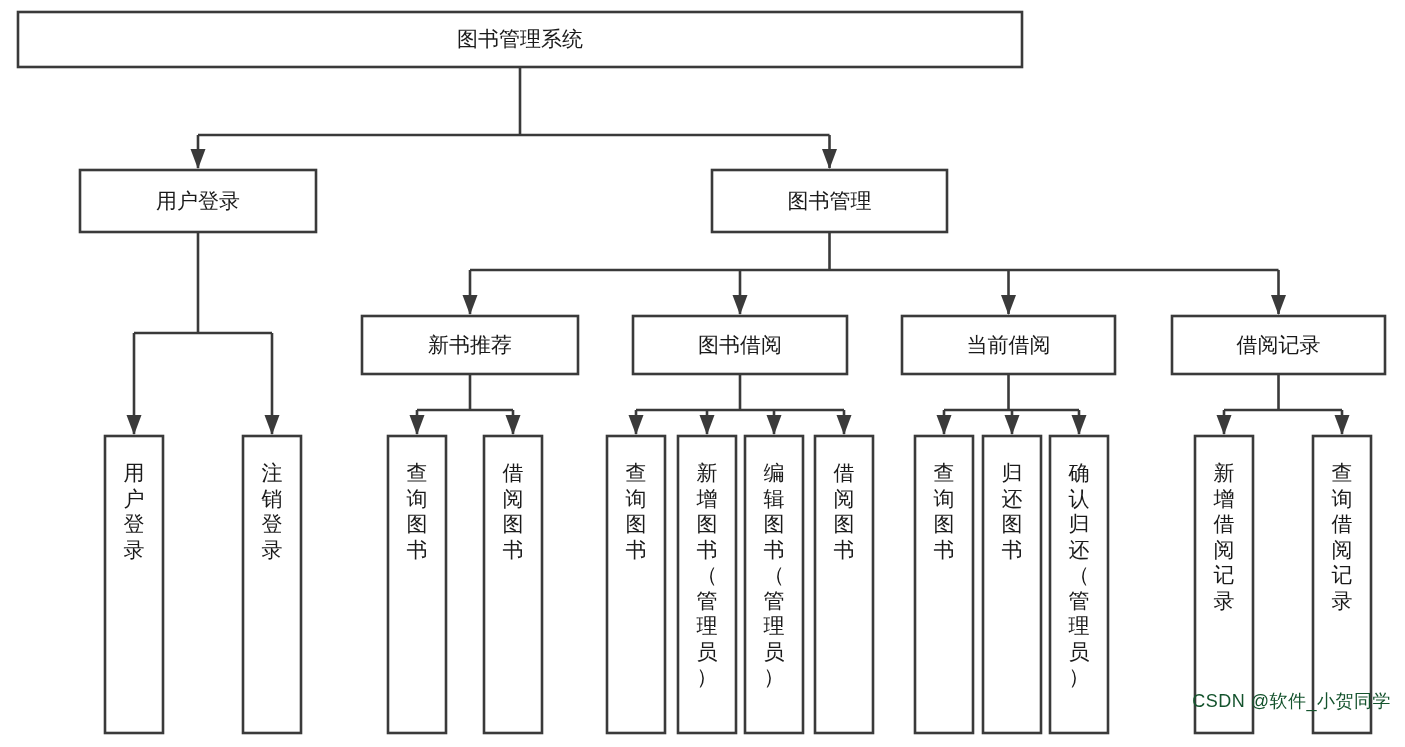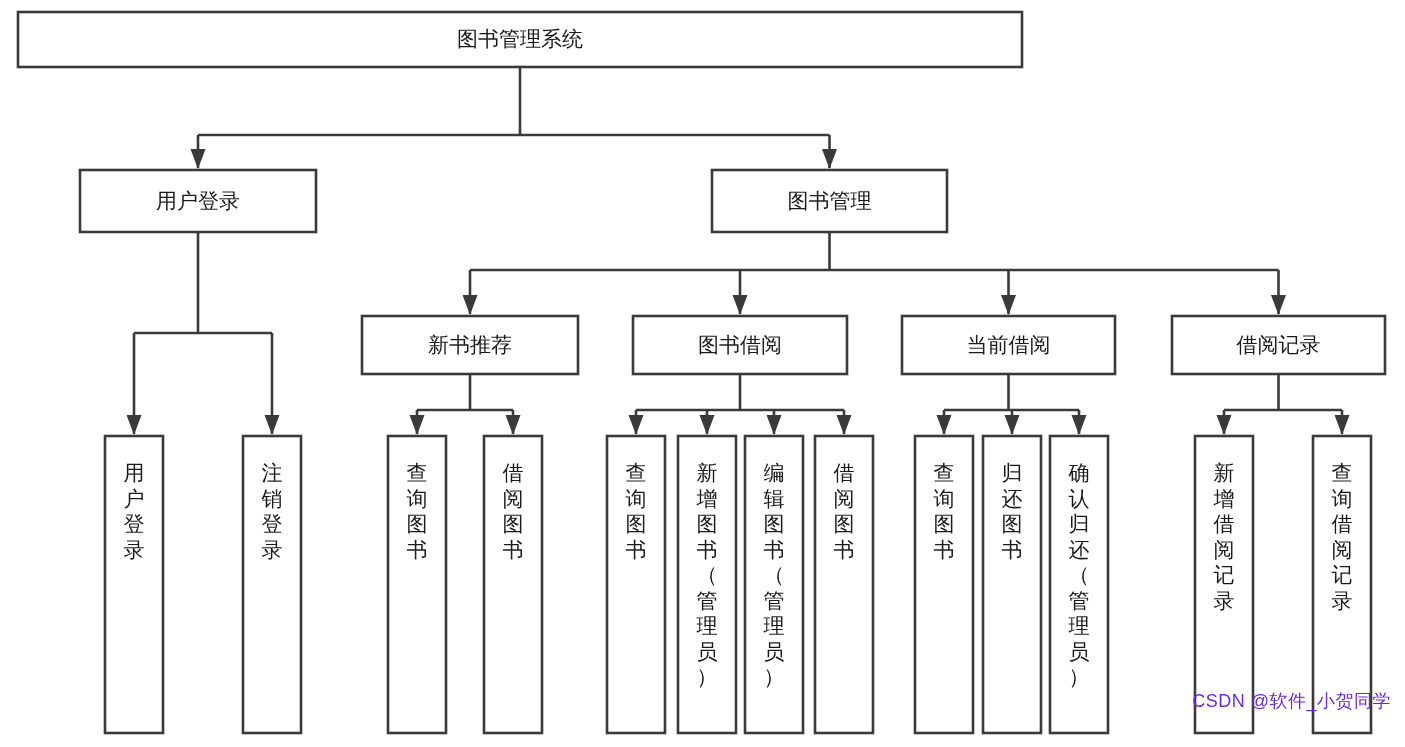--- a/index.html
+++ b/index.html
@@ -54,21 +54,21 @@
     font-size: 21px;
     fill: #1a1a1a;
     text-anchor: middle;
   }
   .watermark {
     position: absolute;
     right: 14px;
     bottom: 6px;
     font-family: "Liberation Sans", "DejaVu Sans", sans-serif;
     font-size: 18px;
-    color: #6d28d9;
+    color: #14532d;
     white-space: nowrap;
     letter-spacing: 0.5px;
   }
 </style>
 </head>
 <body>
 
 <div id="diagram-root">
   <svg class="diagram-canvas" viewBox="0 0 1405 747" xmlns="http://www.w3.org/2000/svg">
     <g id="connectors-layer">

